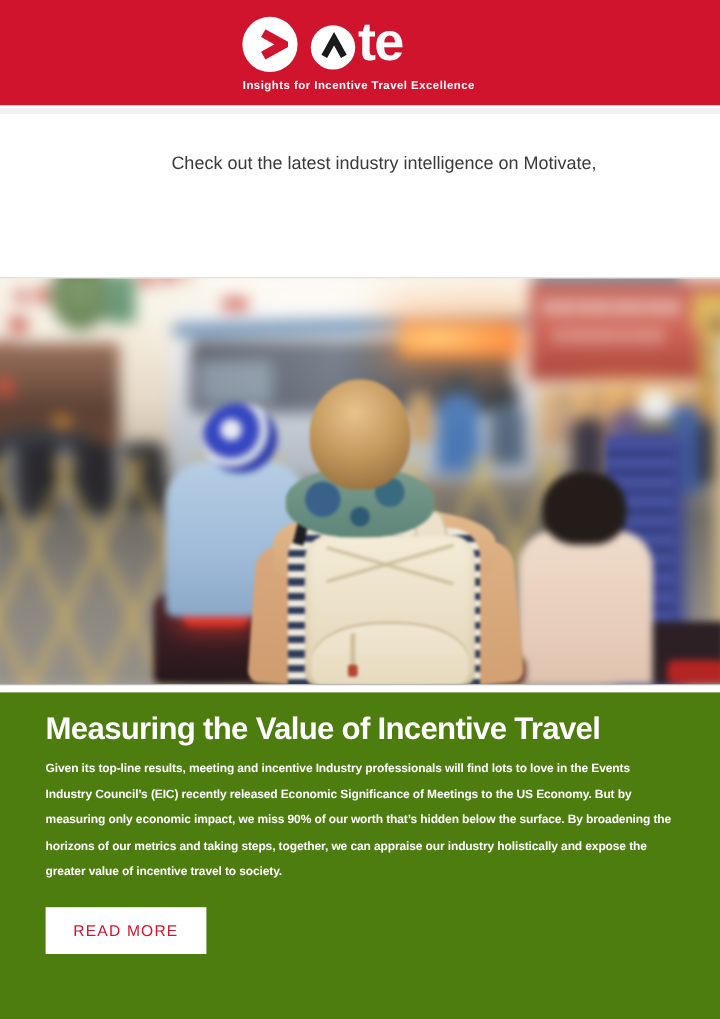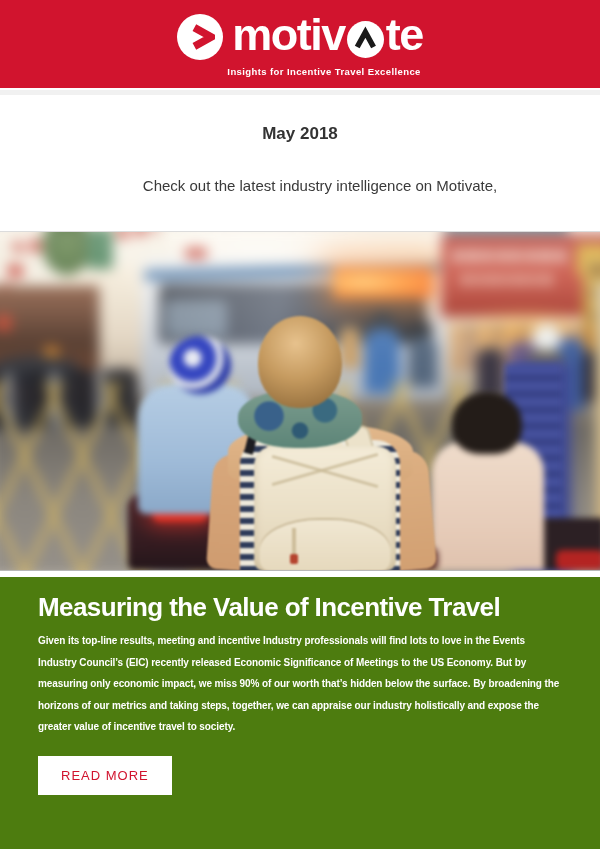--- a/index.html
+++ b/index.html
@@ -150,36 +150,34 @@
 <div class="page">
 
   <header class="masthead">
     <div class="logo">
       <div class="logo-row">
         <span class="gt-circle">
           <svg width="30" height="30" viewBox="0 0 32 32">
               <path d="M10 6 L28 16 L10 26" fill="none" stroke="#d1142e" stroke-width="8" stroke-linejoin="miter"></path>
             </svg>
         </span>
-        <span class="logo-word">motiv</span>
         <span class="a-circle">
           <svg width="28" height="28" viewBox="0 0 36 36">
               <path d="M8 27 L18.5 8 L29 27" fill="none" stroke="#1a1a1a" stroke-width="7" stroke-linejoin="miter"></path>
             </svg>
         </span>
         <span class="logo-word">te</span>
       </div>
       <div class="tagline">Insights for Incentive Travel Excellence</div>
     </div>
   </header>
 
   <div class="top-strip"></div>
 
   <section class="intro">
-    <h2>May 2018</h2>
     <div class="line">Check out the latest industry intelligence on Motivate,</div>
   </section>
 
   <div class="hero" title="Blurred busy Asian street with bus, scooter riders in helmets and red shop signs; traveler with short blonde hair, teal scarf, striped tank top and cream canvas backpack seen from behind">
     <div class="ph-far">
       <div class="ph-base"></div>
       <div class="ph-glow-top"></div>
       <div class="ph-banner1">
         <div class="ph-banner1-text"></div>
       </div>

